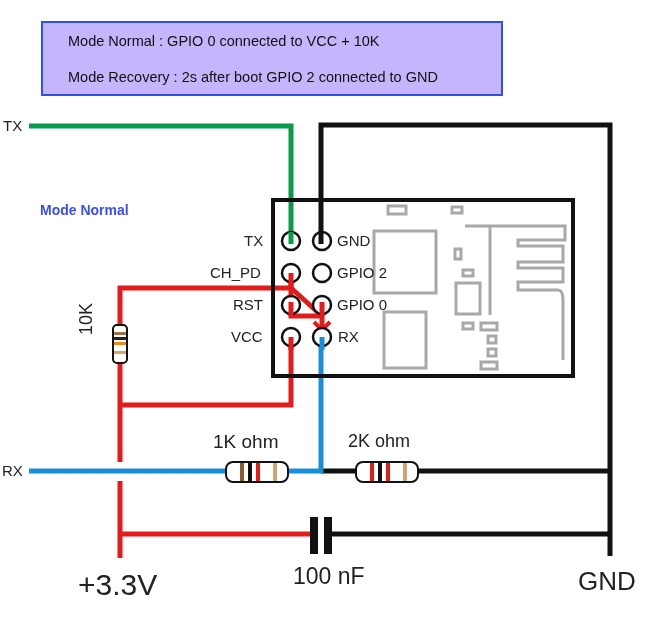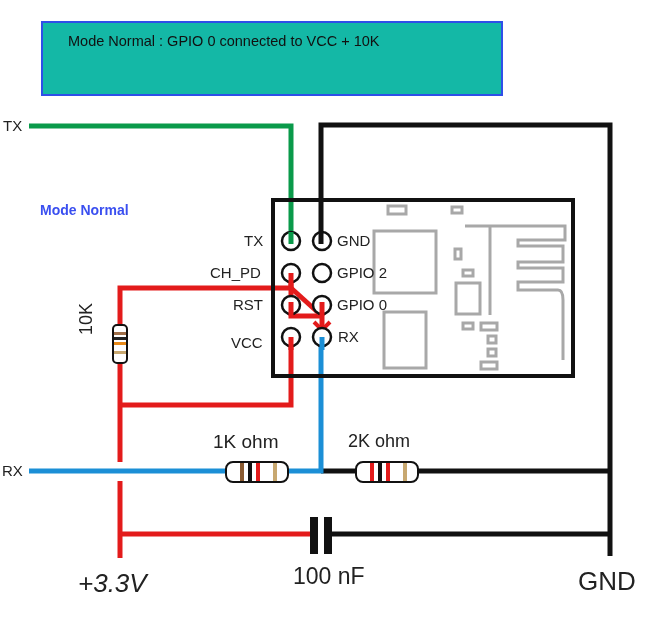--- a/index.html
+++ b/index.html
@@ -1,20 +1,20 @@
 <!DOCTYPE html>
 <html><head>
   <meta charset="utf-8">
   <style>
     html, body { margin: 0; padding: 0; background: #ffffff; }
     body { width: 665px; height: 626px; position: relative; overflow: hidden;
            font-family: "Liberation Sans", sans-serif; }
     svg { position: absolute; left: 0; top: 0; }
     .note-box { position: absolute; left: 41px; top: 21px; width: 462px; height: 75px;
-                border: 2px solid #2f4fe8; box-sizing: border-box; background: #14b8a6; }
+                border: 2px solid #2f4fe8; box-sizing: border-box; background: #c4b5fd; }
     .note-line { position: absolute; left: 25px; font-size: 14.5px; color: #111; white-space: nowrap; }
     .mode-label { position: absolute; left: 21px; top: 202px; font-size: 14px; font-weight: bold; color: #3a4ff0; margin-left: 19px; }
     .lbl { position: absolute; color: #222; white-space: nowrap; }
     .pin-lbl { font-size: 15px; }
   </style>
 </head>
 <body>
 
 <svg width="665" height="626" viewBox="0 0 665 626">
 
@@ -109,36 +109,37 @@
   <g fill="#111">
     <rect x="310" y="517" width="8" height="37"></rect>
     <rect x="324" y="517" width="8" height="37"></rect>
   </g>
 
   <line x1="213" y1="87" x2="244" y2="87" stroke="#e31b1b" stroke-width="2"></line>
 </svg>
 
 <div class="note-box">
   <div class="note-line" style="top:10px;">Mode Normal : GPIO 0 connected to VCC + 10K</div>
+  <div class="note-line" style="top:46px;">Mode Recovery : 2s after boot GPIO 2 connected to GND</div>
 </div>
 
 <div class="mode-label">Mode Normal</div>
 
 <div class="lbl" style="left:3px; top:117px; font-size:15px;">TX</div>
 <div class="lbl" style="left:2px; top:462px; font-size:15px;">RX</div>
 
 <div class="lbl pin-lbl" style="left:244px; top:232px;">TX</div>
 <div class="lbl pin-lbl" style="left:210px; top:264px;">CH_PD</div>
 <div class="lbl pin-lbl" style="left:233px; top:296px;">RST</div>
-<div class="lbl pin-lbl" style="left:231px; top:328px;margin-top:6px;">VCC</div>
+<div class="lbl pin-lbl" style="left:231px; top:328px;">VCC</div>
 
 <div class="lbl pin-lbl" style="left:337px; top:232px;">GND</div>
 <div class="lbl pin-lbl" style="left:337px; top:264px;">GPIO 2</div>
 <div class="lbl pin-lbl" style="left:337px; top:296px;">GPIO 0</div>
 <div class="lbl pin-lbl" style="left:338px; top:328px;">RX</div>
 
 <div class="lbl" style="left:76px; top:335px; font-size:18px; transform:rotate(-90deg); transform-origin:left top;">10K</div>
 <div class="lbl" style="left:213px; top:431px; font-size:19px;">1K ohm</div>
 <div class="lbl" style="left:348px; top:431px; font-size:18px;">2K ohm</div>
 <div class="lbl" style="left:293px; top:563px; font-size:23px;">100 nF</div>
 
-<div class="lbl" style="left:78px; top:568px; font-size:26px;font-style:italic;">+3.3V</div>
+<div class="lbl" style="left:78px; top:568px; font-size:30px;">+3.3V</div>
 <div class="lbl" style="left:578px; top:566px; font-size:26px;">GND</div>
 
 </body></html>

